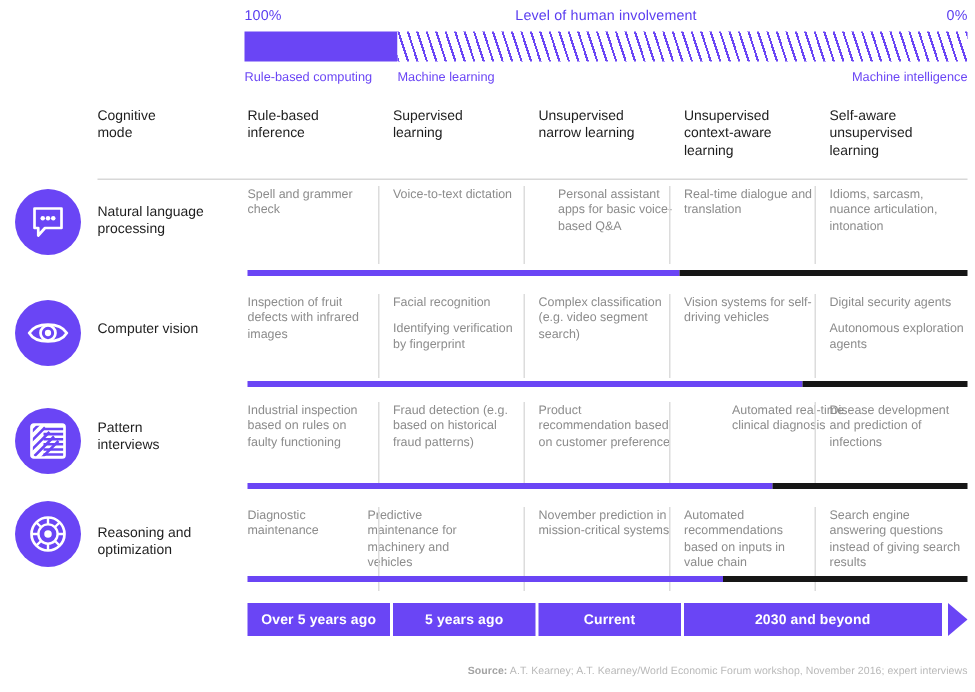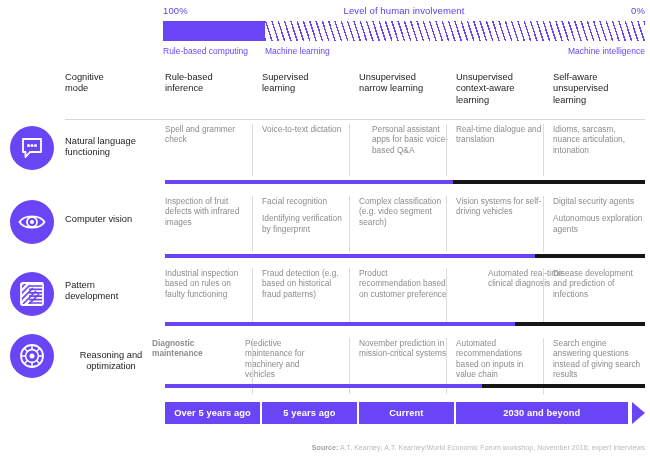--- a/index.html
+++ b/index.html
@@ -130,21 +130,21 @@
         <svg width="26" height="26" viewBox="0 0 26 26">
           <path d="M4 4 H22 V17 H11 L6.5 22 V17 H4 Z" fill="none" stroke="#fff" stroke-width="1.8" stroke-linejoin="round"></path>
           <circle cx="9.5" cy="10.5" r="1.5" fill="#fff"></circle>
           <circle cx="13" cy="10.5" r="1.5" fill="#fff"></circle>
           <circle cx="16.5" cy="10.5" r="1.5" fill="#fff"></circle>
         </svg>
       </div>
       <div class="datarow" style="top: 124px; height: 52px;">
         <div class="rowlabel" style="top: 12px;">
           <div>Natural language</div>
-          <div>functioning</div>
+          <div>processing</div>
         </div>
         <div class="cell" style="left: 262px; width: 86px;">
           <p>Voice-to-text dictation</p>
         </div>
         <div class="cell" style="left: 165px; width: 86px;">
           <p>Spell and grammer check</p>
         </div>
         <div class="cell" style="left: 372px; width: 88px;">
           <p>Personal assistant apps for basic voice-based Q&amp;A</p>
         </div>
@@ -215,21 +215,21 @@
             <g stroke="#6a45f5" stroke-width="1.7">
               <path d="M9 4 H24 M9 7.4 H24 M9 10.8 H24 M9 14.2 H24 M9 17.6 H24 M9 21 H24"></path>
             </g>
           </g>
           <rect x="1" y="1" width="22" height="22" rx="1.5" fill="none" stroke="#fff" stroke-width="1.8"></rect>
         </svg>
       </div>
       <div class="datarow" style="top: 268px; height: 56px;">
         <div class="rowlabel" style="top: 12px;">
           <div>Pattern</div>
-          <div>development</div>
+          <div>interviews</div>
         </div>
         <div class="cell" style="left: 165px; width: 86px;">
           <p>Industrial inspection based on rules on faulty functioning</p>
         </div>
         <div class="cell" style="left: 262px; width: 86px;">
           <p>Fraud detection (e.g. based on historical fraud patterns)</p>
         </div>
         <div class="cell" style="left: 359px; width: 88px;">
           <p>Product recommendation based on customer preference</p>
         </div>
@@ -252,25 +252,25 @@
         <svg width="26" height="26" viewBox="0 0 26 26">
           <circle cx="13" cy="13" r="11" fill="none" stroke="#fff" stroke-width="1.8"></circle>
           <circle cx="13" cy="13" r="6.4" fill="none" stroke="#fff" stroke-width="1.6"></circle>
           <circle cx="13" cy="13" r="2.5" fill="#fff"></circle>
           <g stroke="#fff" stroke-width="1.6">
             <path d="M13 2 V6.6 M13 19.4 V24 M2 13 H6.6 M19.4 13 H24 M5.2 5.2 L8.5 8.5 M17.5 17.5 L20.8 20.8 M20.8 5.2 L17.5 8.5 M8.5 17.5 L5.2 20.8"></path>
           </g>
         </svg>
       </div>
       <div class="datarow" style="top: 338px; height: 56px;">
-        <div class="rowlabel" style="top: 12px; text-align: center;">
+        <div class="rowlabel" style="top: 12px;">
           <div>Reasoning and</div>
           <div>optimization</div>
         </div>
-        <div class="cell" style="left: 152px; width: 86px; font-weight: bold;">
+        <div class="cell" style="left: 165px; width: 86px;">
           <p>Diagnostic maintenance</p>
         </div>
         <div class="cell" style="left: 245px; width: 86px;">
           <p>Predictive maintenance for machinery and vehicles</p>
         </div>
         <div class="cell" style="left: 359px; width: 88px;">
           <p>November prediction in mission-critical systems</p>
         </div>
         <div class="cell" style="left: 456px; width: 88px;">
           <p>Automated recommendations based on inputs in value chain</p>

